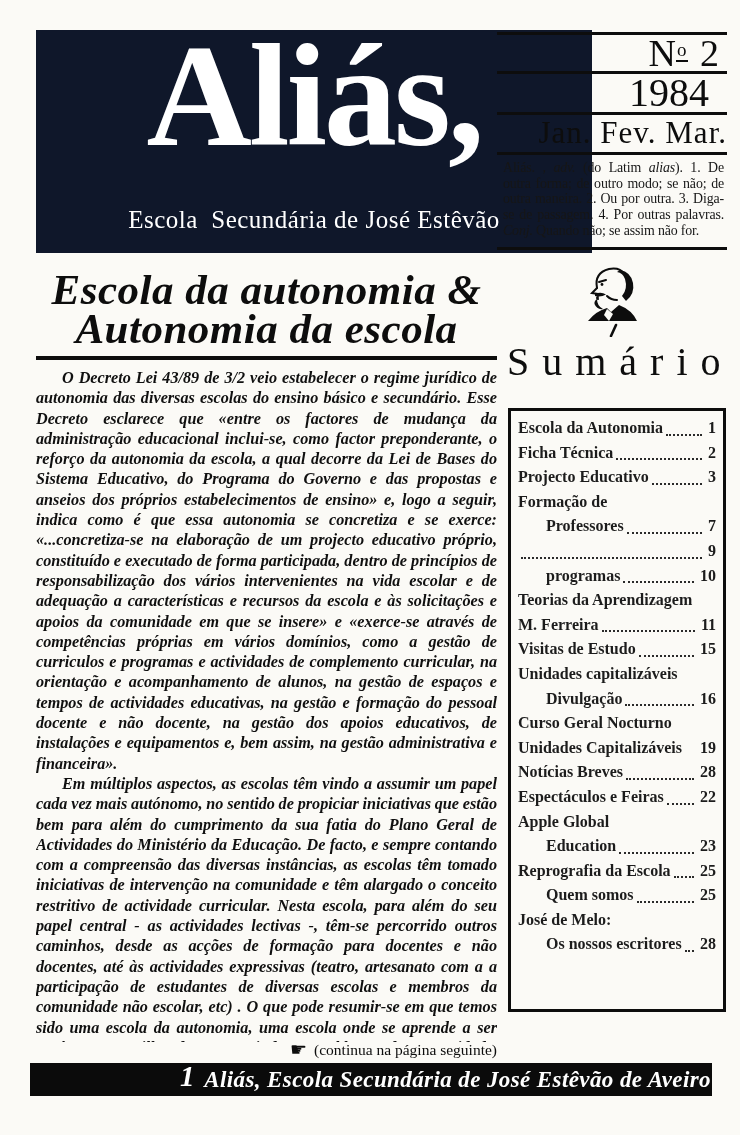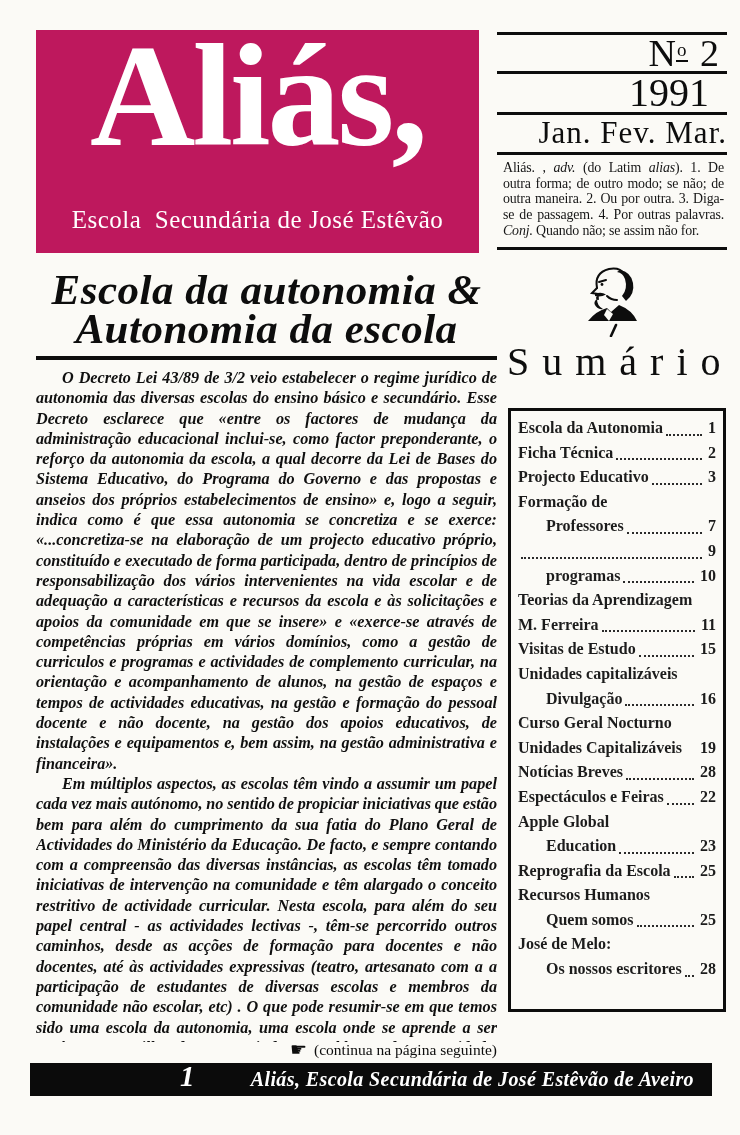--- a/index.html
+++ b/index.html
@@ -4,22 +4,22 @@
 <style>
   * { margin:0; padding:0; box-sizing:border-box; }
   html,body { background:#e9e7e2; }
   .page {
     position:relative; width:740px; height:1135px;
     background:#fbfaf6; color:#0d0d0d; overflow:hidden;
     font-family:"Liberation Serif","DejaVu Serif",serif;
   }
   
   .masthead {
-    position:absolute; left:36px; top:30px; width:443px; height:223px;
-    background:#be185d; color:#fff; overflow:hidden;
+    position:absolute; left:36px; top:30px; width:556px; height:223px;
+    background:#0f172a; color:#fff; overflow:hidden;
   }
   .masthead-title {
     position:absolute; left:0; right:0; top:-14px; text-align:center;
     font-weight:bold; font-size:146px; line-height:1.1; letter-spacing:-3px;
   }
   .masthead-sub {
     position:absolute; left:0; right:0; top:176px; text-align:center;
     font-size:25px; white-space:pre; letter-spacing:0.5px;
   }
   
@@ -72,37 +72,37 @@
   
   .footer-bar {
     position:absolute; left:30px; top:1063px; width:682px; height:33px;
     background:#0b0b0b; color:#fff; display:flex; align-items:center;
   }
   .footer-num {
     position:absolute; left:150px; top:-3px;
     font-style:italic; font-weight:bold; font-size:29px;
   }
   .footer-text {
-    margin-left:auto; padding-right:18px;
-    font-style:italic; font-weight:bold; font-size:20px; letter-spacing:0.4px;
+    margin-left:auto; padding-right:1px;
+    font-style:italic; font-weight:bold; font-size:23px; letter-spacing:0.4px;
   }
 </style>
 </head>
 <body>
 
 <div class="page">
 
   <div class="masthead">
     <div class="masthead-title">Aliás,</div>
     <div class="masthead-sub">Escola  Secundária de José Estêvão</div>
   </div>
 
   <div class="issue-col">
     <div class="issue-row no-row"><span>N</span><span class="no-ord">o</span> <span>2</span></div>
-    <div class="issue-row year-row">1991</div>
+    <div class="issue-row year-row">1984</div>
     <div class="issue-row months-row">Jan. Fev. Mar.</div>
     <div class="issue-row dict-row"><span class="b">Aliás.</span><span> , </span><span class="i">adv.</span><span> (do Latim </span><span class="i">alias</span><span>). 1. De outra forma; de outro modo; se não; de outra maneira. 2. Ou por outra. 3. Diga-se de passagem. 4. Por outras palavras. </span><span class="i">Conj.</span><span> Quando não; se assim não for.</span></div>
   </div>
 
   <div class="sumario">
     <svg width="66" height="74" viewBox="0 0 64 74" aria-hidden="true">
       <g stroke="#0d0d0d" fill="none" stroke-width="2" stroke-linecap="round">
         <path d="M17 25 Q14 10 29 6 Q40 4 44 11"></path>
         <path d="M17 25 L12 30 L18 31"></path>
         <path d="M18 34 Q16 35 18 36"></path>
@@ -224,24 +224,20 @@
         <span class="toc-leader"></span>
         <span class="toc-page">23</span>
       </div>
 
       <div class="toc-line">
         <span class="toc-label">Reprografia da Escola</span>
         <span class="toc-leader"></span>
         <span class="toc-page">25</span>
       </div>
 
-      <div class="toc-line">
-        <span class="toc-label">Recursos Humanos</span>
-
-      </div>
 
       <div class="toc-line ind">
         <span class="toc-label">Quem somos</span>
         <span class="toc-leader"></span>
         <span class="toc-page">25</span>
       </div>
 
       <div class="toc-line">
         <span class="toc-label">José de Melo:</span>
 

